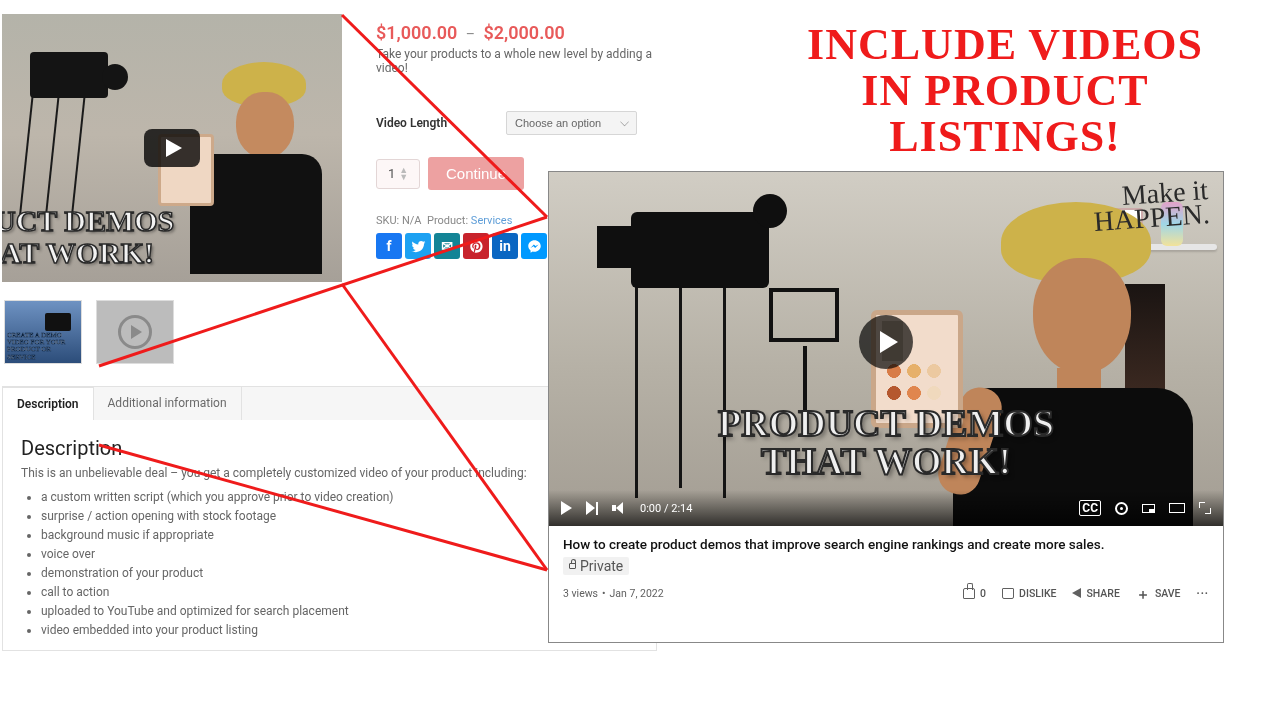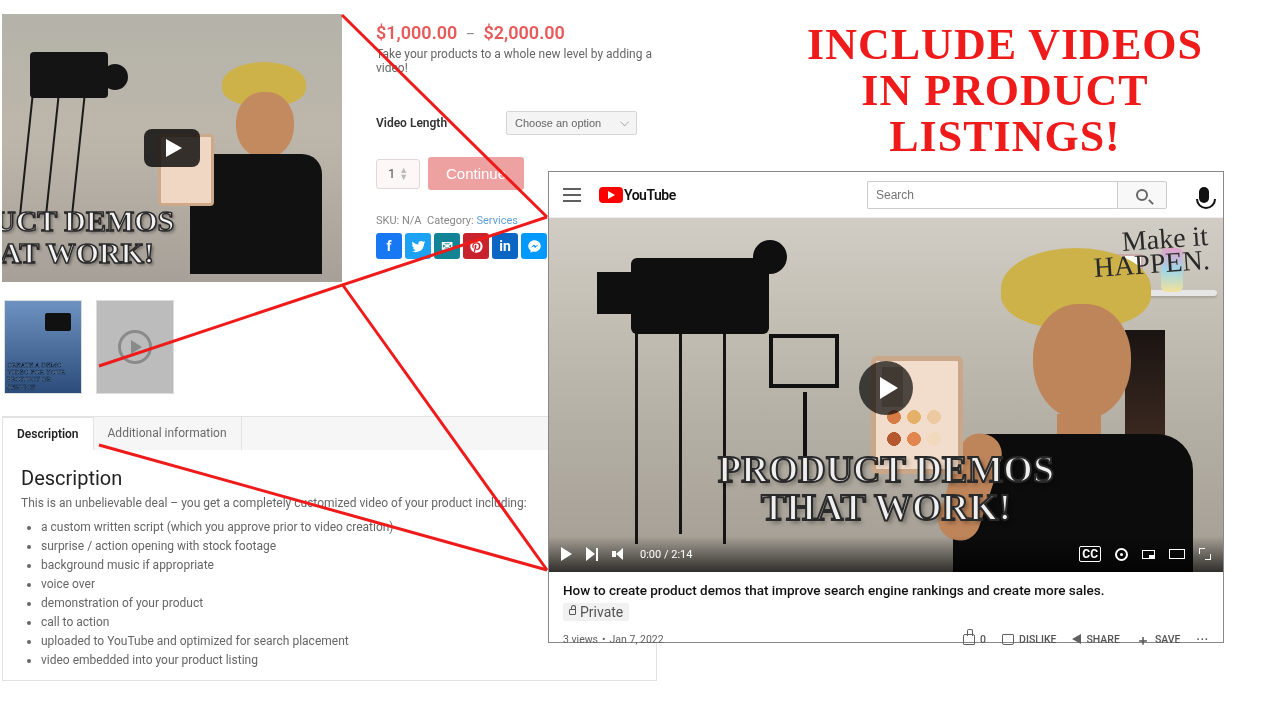--- a/index.html
+++ b/index.html
@@ -128,21 +128,21 @@
     .sku-row{ font-size:11px; color:#888; margin-top:24px;}
     .sku-row a{ color:#5f9ed8; text-decoration:none;}
     .share-row{ display:flex; gap:3px; margin-top:6px;}
     .share-btn{ width:26px; height:26px; border-radius:3px; display:flex; align-items:center;justify-content:center; color:#fff; font-size:14px; font-weight:700;}
     .fb{background:#1877f2;} .tw{background:#1da1f2;} .em{background:#138496;}
     .pi{background:#c8232c;} .li{background:#0a66c2;} .ms{background:#0099ff;} .more{background:#3a87d8;}
 
     
     .thumbs{ display:flex; gap:14px; margin:18px 0 0 2px;}
     .thumb{
-      width:78px; height:94px; border:1px solid #ddd; position:relative; overflow:hidden;
+      width:78px; height:64px; border:1px solid #ddd; position:relative; overflow:hidden;
     }
     .thumb1{ background:linear-gradient(180deg,#6e92c2,#2c4d7a);}
     .thumb1-text{position:absolute;bottom:2px;left:2px;right:2px;font-family:"Comic Sans MS",cursive;font-size:7px;line-height:1.05;color:#fff;-webkit-text-stroke:.5px #072040;}
     .thumb1-cam{position:absolute;left:40px;top:12px;width:26px;height:18px;background:#111;border-radius:2px;}
     .thumb2{ background:#bcbcbc; display:flex; align-items:center;justify-content:center;}
     .thumb2-circle{ width:34px;height:34px;border:3px solid #8a8a8a;border-radius:50%;display:flex;align-items:center;justify-content:center;}
     .thumb2-circle::after{content:"";border-left:11px solid #8a8a8a;border-top:7px solid transparent;border-bottom:7px solid transparent;margin-left:3px;}
 
     
     .tabs{
@@ -330,21 +330,21 @@
         <div class="qty">
           <span>1</span>
           <span class="qty-spin">▲<br>▼</span>
         </div>
         <button class="continue-btn">Continue</button>
       </div>
 
       <div class="sku-row">
         <span>SKU:</span>
         <span>N/A</span>
-        &nbsp;<span>Category:</span>
+        &nbsp;<span>Product:</span>
         <a href="#">Services</a>
       </div>
 
       <div class="share-row">
         <div class="share-btn fb">f</div>
         <div class="share-btn tw">
           <svg width="15" height="15" viewBox="0 0 24 24">
               <path fill="#fff" d="M23 5.1c-.8.4-1.7.6-2.6.8.9-.6 1.7-1.5 2-2.6-.9.5-1.9.9-2.9 1.1C18.7 3.5 17.5 3 16.2 3c-2.5 0-4.6 2.1-4.6 4.6 0 .4 0 .7.1 1.1C7.9 8.5 4.6 6.7 2.4 4c-.4.7-.6 1.5-.6 2.3 0 1.6.8 3 2 3.8-.8 0-1.5-.2-2.1-.6v.1c0 2.2 1.6 4.1 3.7 4.5-.4.1-.8.2-1.2.2-.3 0-.6 0-.9-.1.6 1.8 2.3 3.2 4.3 3.2-1.6 1.2-3.5 2-5.7 2-.4 0-.7 0-1.1-.1C2.9 20.6 5.3 21 7.9 21c8.3 0 12.9-6.9 12.9-12.9v-.6c.9-.6 1.6-1.4 2.2-2.4z"></path>
             </svg>
         </div>
@@ -391,35 +391,20 @@
       <li>voice over</li>
       <li>demonstration of your product</li>
       <li>call to action</li>
       <li>uploaded to YouTube and optimized for search placement</li>
       <li>video embedded into your product listing</li>
     </ul>
   </div>
 </div>
 
 <div class="yt-window">
-  <div class="yt-topbar">
-    <div class="hamburger"></div>
-    <div class="yt-logo">
-      <div class="yt-logo-play"></div>
-      <span class="yt-logo-text">YouTube</span>
-    </div>
-    <div class="yt-spacer"></div>
-    <div class="yt-search">
-      <input type="text" placeholder="Search" style="">
-      <div class="yt-search-btn">
-        <div class="mag"></div>
-      </div>
-    </div>
-    <div class="mic"></div>
-  </div>
 
   <div class="yt-player">
     <div class="scene2">
       <div class="shelf"></div>
         <div class="vase"></div>
         <div class="box2"></div>
       <div class="tripod2"></div>
         <div class="cam2"></div>
         <div class="mount2"></div>
       <div class="hair2"></div>

